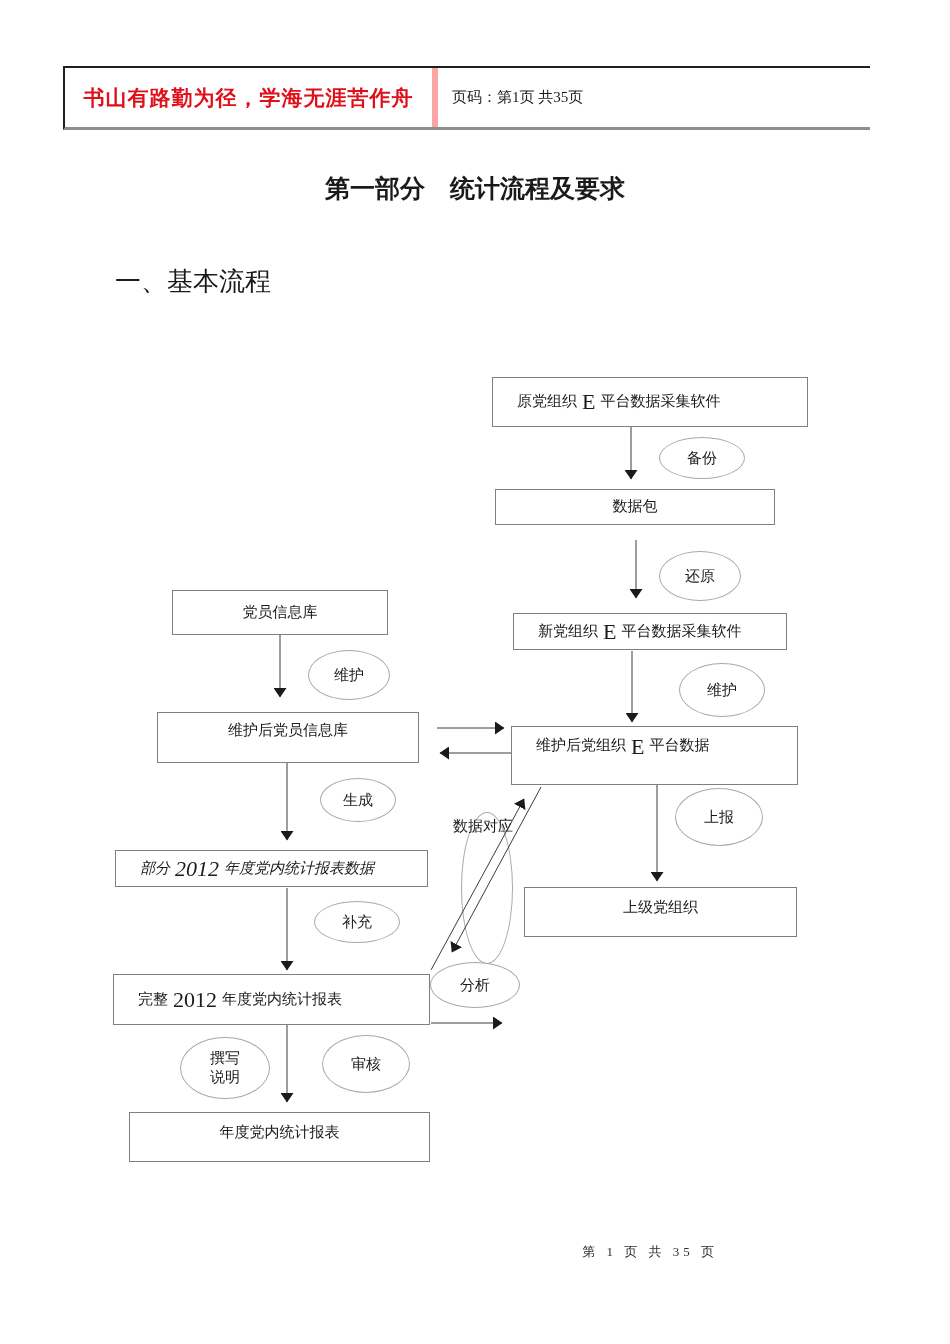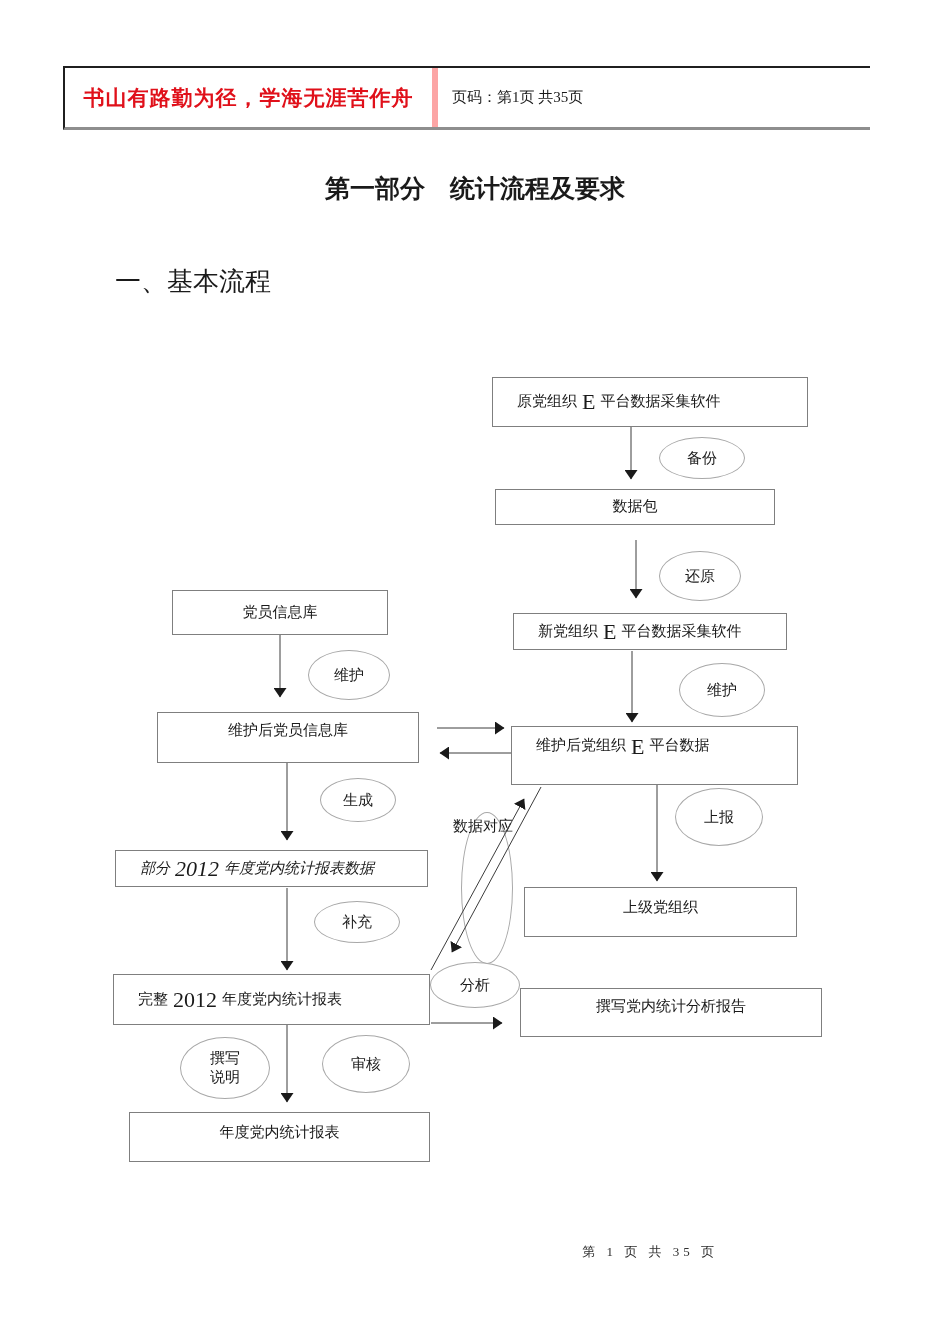--- a/index.html
+++ b/index.html
@@ -103,23 +103,20 @@
   <div class="fbox left" style="left:113px;top:974px;width:317px;height:51px;">
     <span>完整</span>
       <span class="big">2012</span>
       <span>年度党内统计报表</span>
   </div>
 
   <div class="fbox center vtop" style="left:129px;top:1112px;width:301px;height:50px;padding-top:10px;">
     <span>年度党内统计报表</span>
   </div>
 
-  <div class="fbox center vtop" style="left:520px;top:988px;width:302px;height:49px;padding-top:8px;">
-    <span>撰写党内统计分析报告</span>
-  </div>
 
   <div class="ell" style="left:659px;top:437px;width:86px;height:42px;">
     <span>备份</span>
   </div>
   <div class="ell" style="left:659px;top:551px;width:82px;height:50px;">
     <span>还原</span>
   </div>
   <div class="ell" style="left:679px;top:663px;width:86px;height:54px;">
     <span>维护</span>
   </div>

